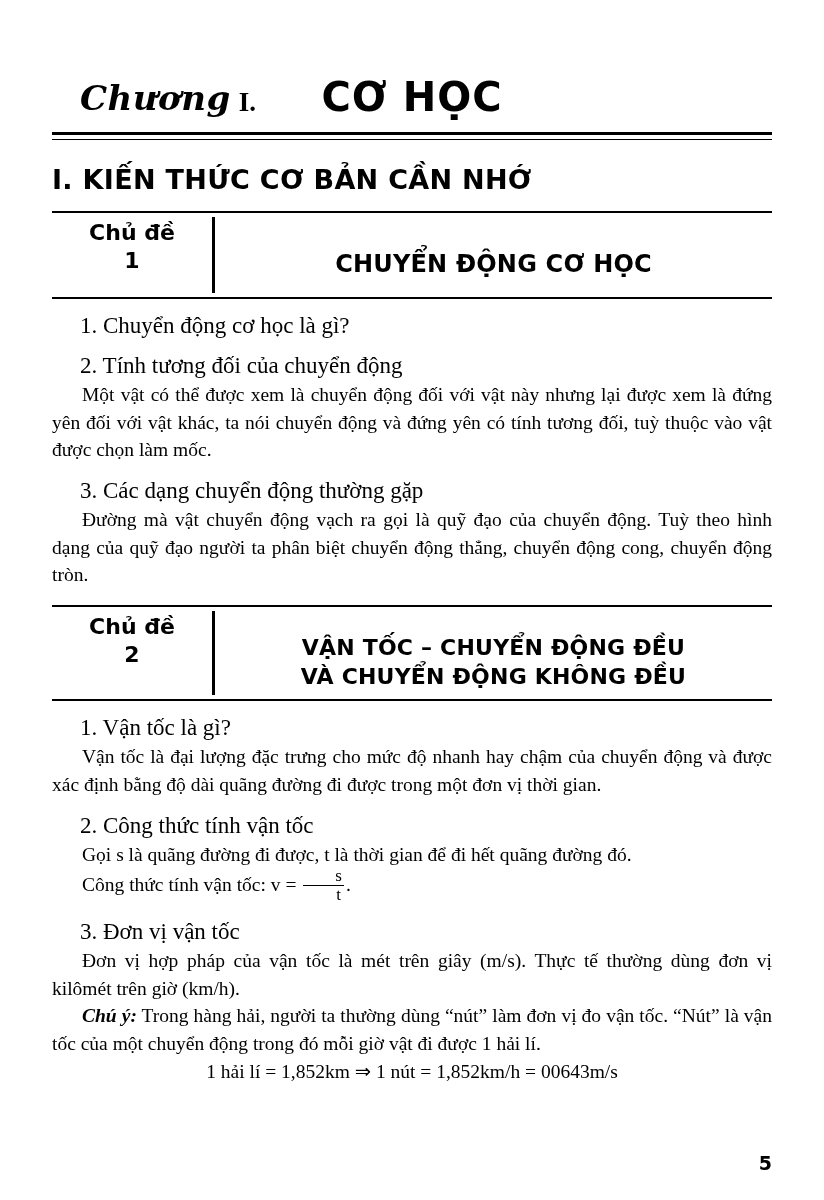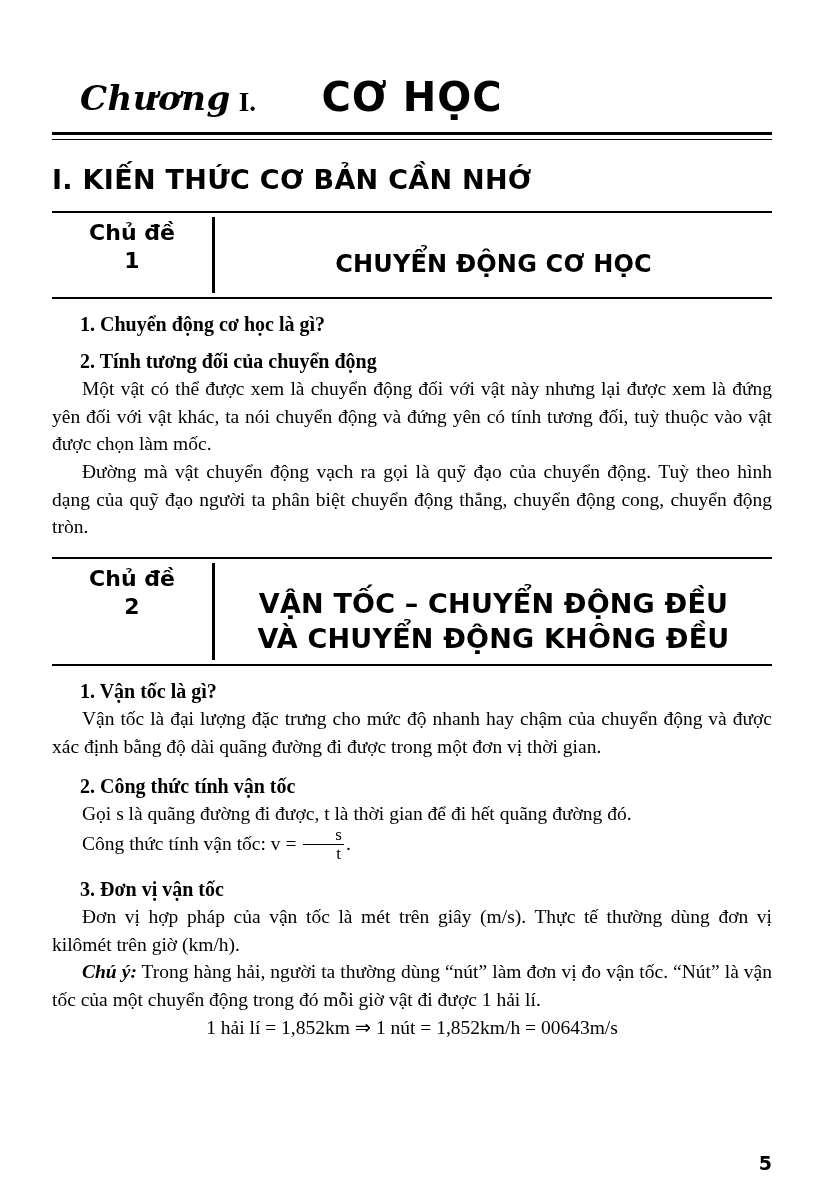--- a/index.html
+++ b/index.html
@@ -113,30 +113,30 @@
     text-align: center;
     font-family: "DejaVu Sans", sans-serif;
     font-weight: bold;
     font-size: 24px;
     line-height: 1.3;
     padding: 8px 10px;
     letter-spacing: 0.2px;
     margin-top: 19px;
   }
   .topic-right.two-line {
-    font-size: 27px;
+    font-size: 22px;
   }
 
   
   .sub-heading {
     margin-top: 14px;
     margin-bottom: 2px;
     font-family: "Liberation Serif", serif;
-    font-weight: bold;
-    font-size: 20px;
+    font-weight: normal;
+    font-size: 23px;
     text-indent: 28px;
   }
   p.body {
     margin: 0;
     font-size: 19.5px;
     line-height: 1.42;
     text-align: justify;
     text-indent: 30px;
     hyphens: none;
   }
@@ -191,20 +191,21 @@
     </div>
     <div class="topic-divider"></div>
     <div class="topic-right">CHUYỂN ĐỘNG CƠ HỌC</div>
   </div>
 
   <div class="sub-heading">1. Chuyển động cơ học là gì?</div>
 
   <div class="sub-heading">2. Tính tương đối của chuyển động</div>
   <p class="body">Một vật có thể được xem là chuyển động đối với vật này nhưng lại được xem là đứng yên đối với vật khác, ta nói chuyển động và đứng yên có tính tương đối, tuỳ thuộc vào vật được chọn làm mốc.</p>
 
+  <div class="sub-heading">3. Các dạng chuyển động thường gặp</div>
   <p class="body">Đường mà vật chuyển động vạch ra gọi là quỹ đạo của chuyển động. Tuỳ theo hình dạng của quỹ đạo người ta phân biệt chuyển động thẳng, chuyển động cong, chuyển động tròn.</p>
 
   <div class="topic-box">
     <div class="topic-left">
       <span>Chủ đề</span>
       <span>2</span>
     </div>
     <div class="topic-divider"></div>
     <div class="topic-right two-line">
       <div>

